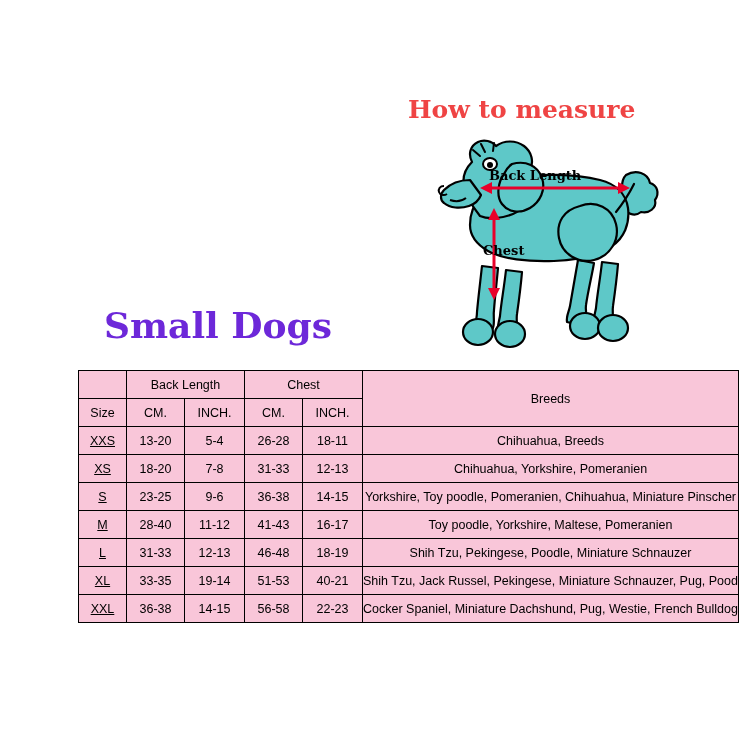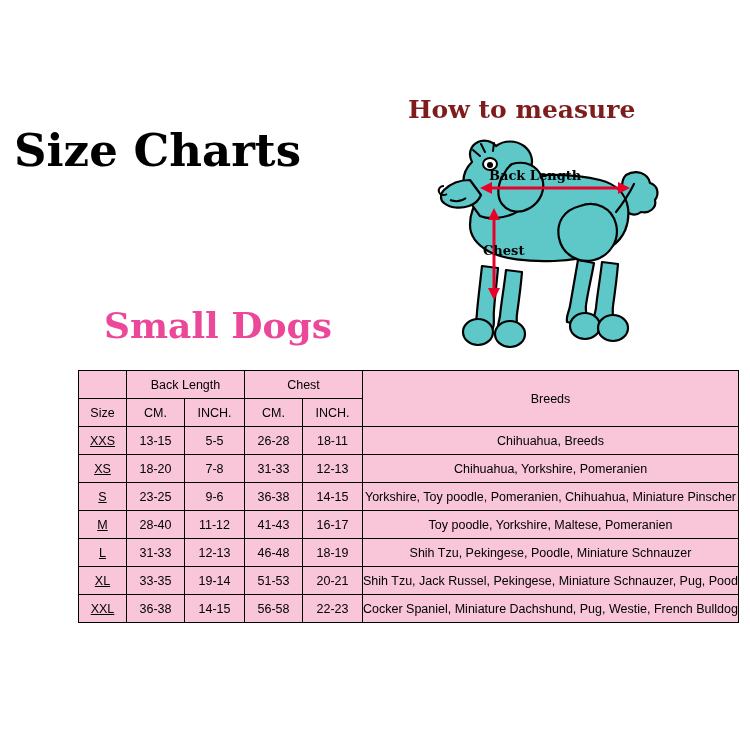--- a/index.html
+++ b/index.html
@@ -32,31 +32,31 @@
     letter-spacing: 0px;
     white-space: nowrap;
   }
   .title-sub {
     position: absolute;
     left: 104px;
     top: 304px;
     font-family: "DejaVu Serif", serif;
     font-weight: bold;
     font-size: 36px;
-    color: #ec4899;
+    color: #6d28d9;
     white-space: nowrap;
   }
   .howto {
     position: absolute;
     left: 408px;
     top: 95px;
     font-family: "DejaVu Serif", serif;
     font-weight: bold;
     font-size: 25px;
-    color: #7f1d1d;
+    color: #ef4444;
     white-space: nowrap;
   }
 
   
   .illus {
     position: absolute;
     left: 330px;
     top: 120px;
     width: 330px;
     height: 240px;
@@ -134,21 +134,20 @@
     overflow: hidden;
   }
   .sz { font-weight: normal; text-decoration: underline; }
   .blank-cell { border: 1px solid #000; }
 </style>
 </head>
 <body>
 
 <div class="page">
 
-  <div class="title-main">Size Charts</div>
   <div class="title-sub">Small Dogs</div>
   <div class="howto">How to measure</div>
 
   <svg class="illus" viewBox="0 0 330 240">
     <g stroke="#000" stroke-width="2.2" fill="#5ec8c8" stroke-linejoin="round" stroke-linecap="round">
 
       <path d="M296 55 c10,-6 22,-2 24,8 c7,2 10,10 5,17 c2,8 -6,14 -14,12 c-6,5 -16,2 -17,-6 c-8,-3 -8,-14 -2,-19 c0,-6 2,-10 4,-12 z"></path>
 
       <path d="M248 140 c-3,18 -6,34 -8,46 c-1,6 -4,10 -3,16 c6,2 12,2 18,1 c3,-6 0,-12 1,-18 c2,-14 6,-30 8,-42 z"></path>
 
@@ -223,22 +222,22 @@
         <tr>
           <td class="size-head">Size</td>
           <td class="unit-head">CM.</td>
           <td class="unit-head">INCH.</td>
           <td class="unit-head">CM.</td>
           <td class="unit-head">INCH.</td>
         </tr>
 
         <tr>
           <td class="sz">XXS</td>
-          <td>13-15</td>
-          <td>5-5</td>
+          <td>13-20</td>
+          <td>5-4</td>
           <td>26-28</td>
           <td>18-11</td>
           <td class="breeds-cell">Chihuahua, Breeds</td>
         </tr>
         <tr>
           <td class="sz">XS</td>
           <td>18-20</td>
           <td>7-8</td>
           <td>31-33</td>
           <td>12-13</td>
@@ -266,21 +265,21 @@
           <td>12-13</td>
           <td>46-48</td>
           <td>18-19</td>
           <td class="breeds-cell">Shih Tzu, Pekingese, Poodle, Miniature Schnauzer</td>
         </tr>
         <tr>
           <td class="sz">XL</td>
           <td>33-35</td>
           <td>19-14</td>
           <td>51-53</td>
-          <td>20-21</td>
+          <td>40-21</td>
           <td class="breeds-cell">Shih Tzu, Jack Russel, Pekingese, Miniature Schnauzer, Pug, Poodle, Westie</td>
         </tr>
         <tr>
           <td class="sz">XXL</td>
           <td>36-38</td>
           <td>14-15</td>
           <td>56-58</td>
           <td>22-23</td>
           <td class="breeds-cell">Cocker Spaniel, Miniature Dachshund, Pug, Westie, French Bulldog, Beagle</td>
         </tr>

